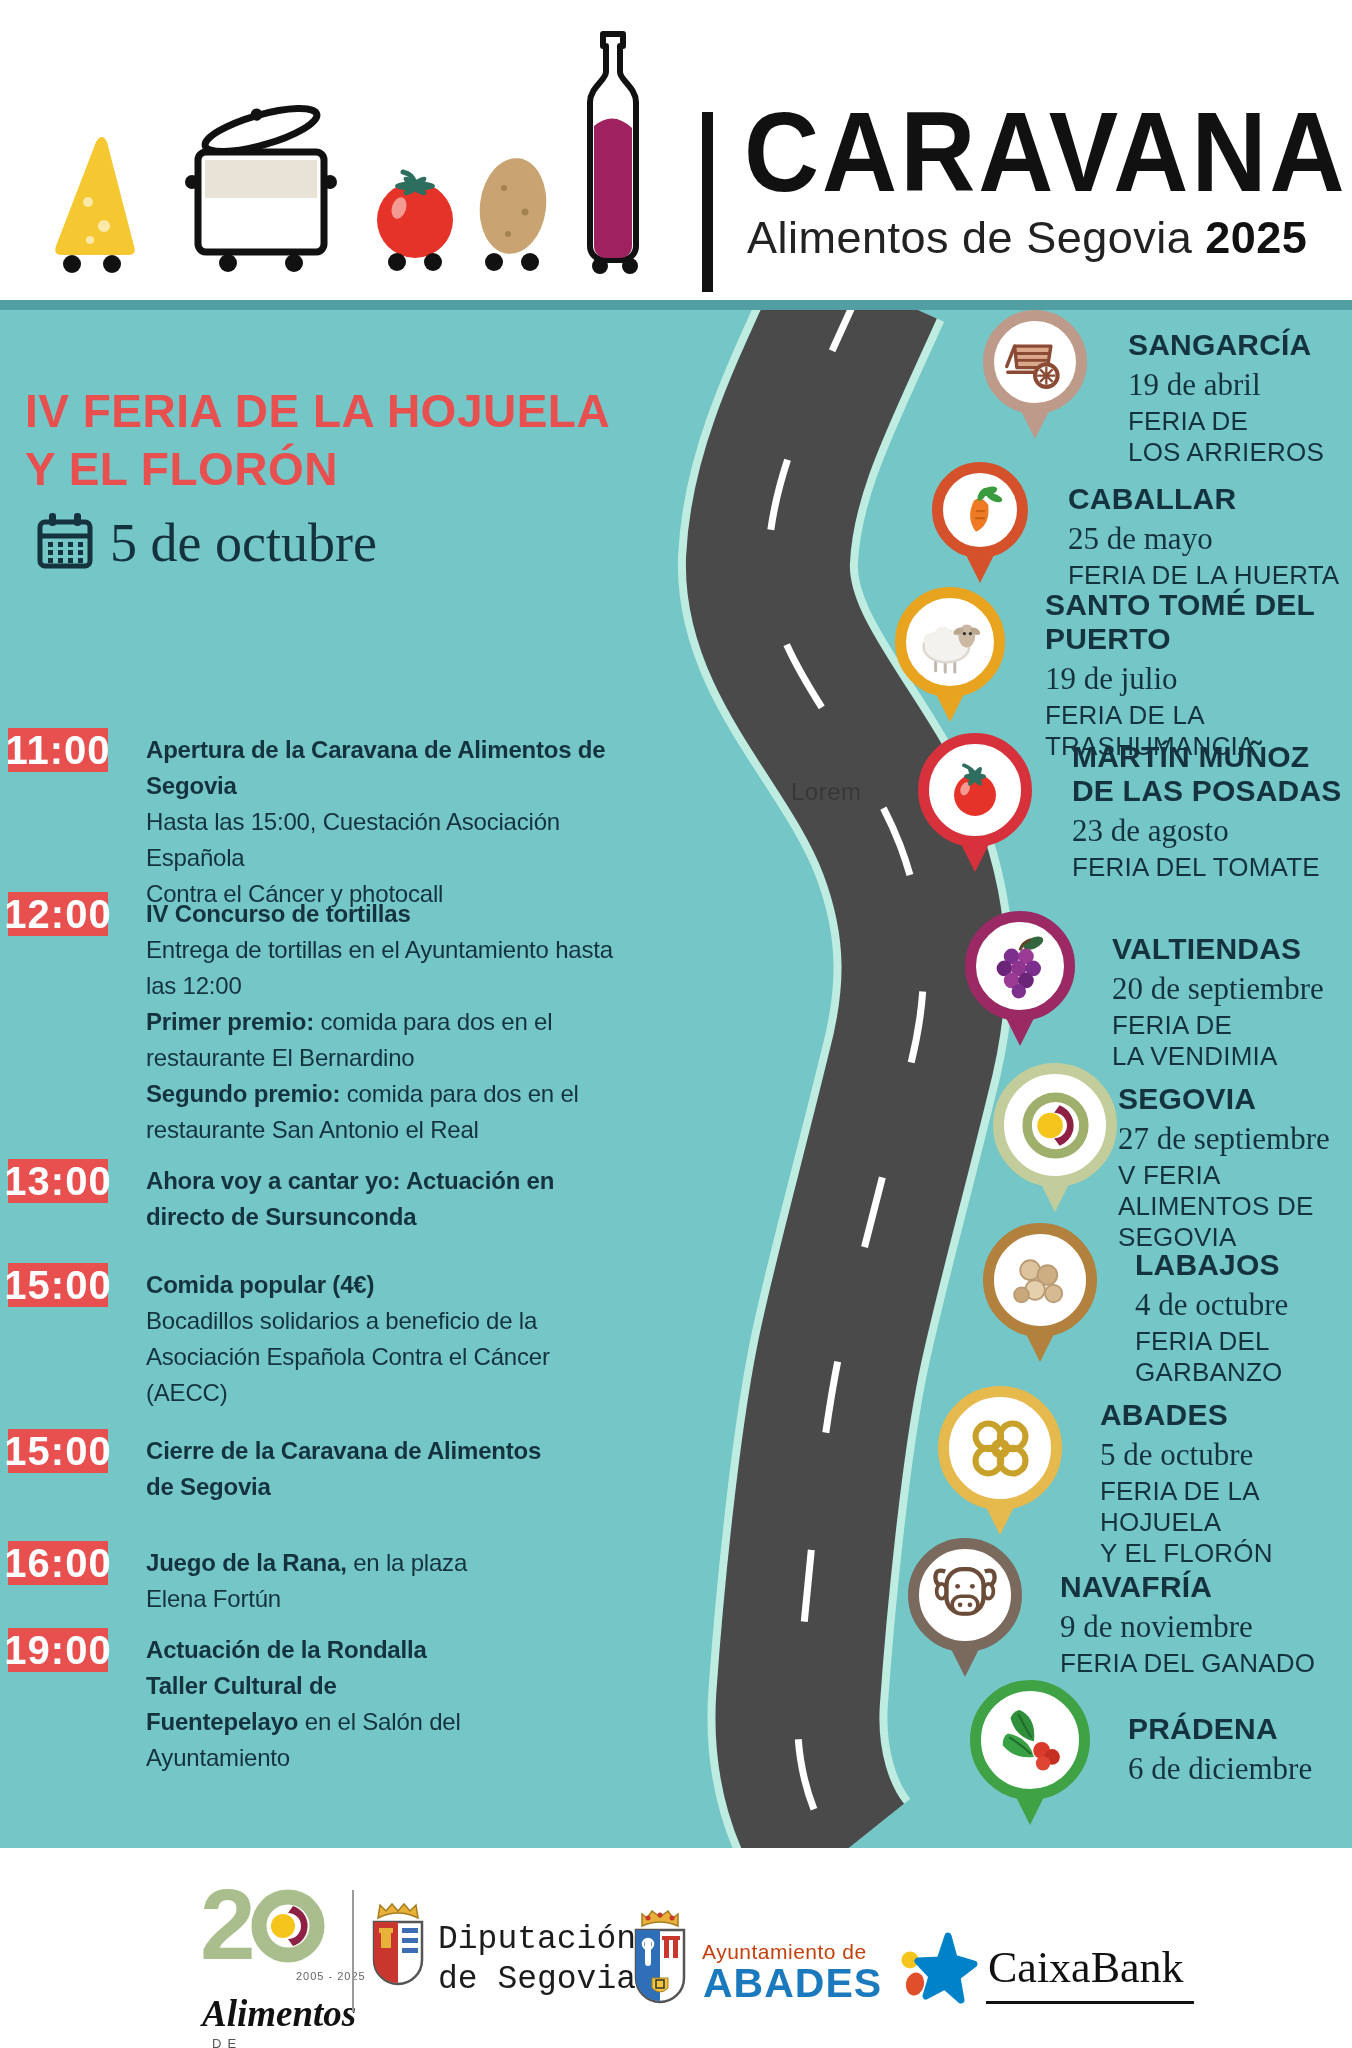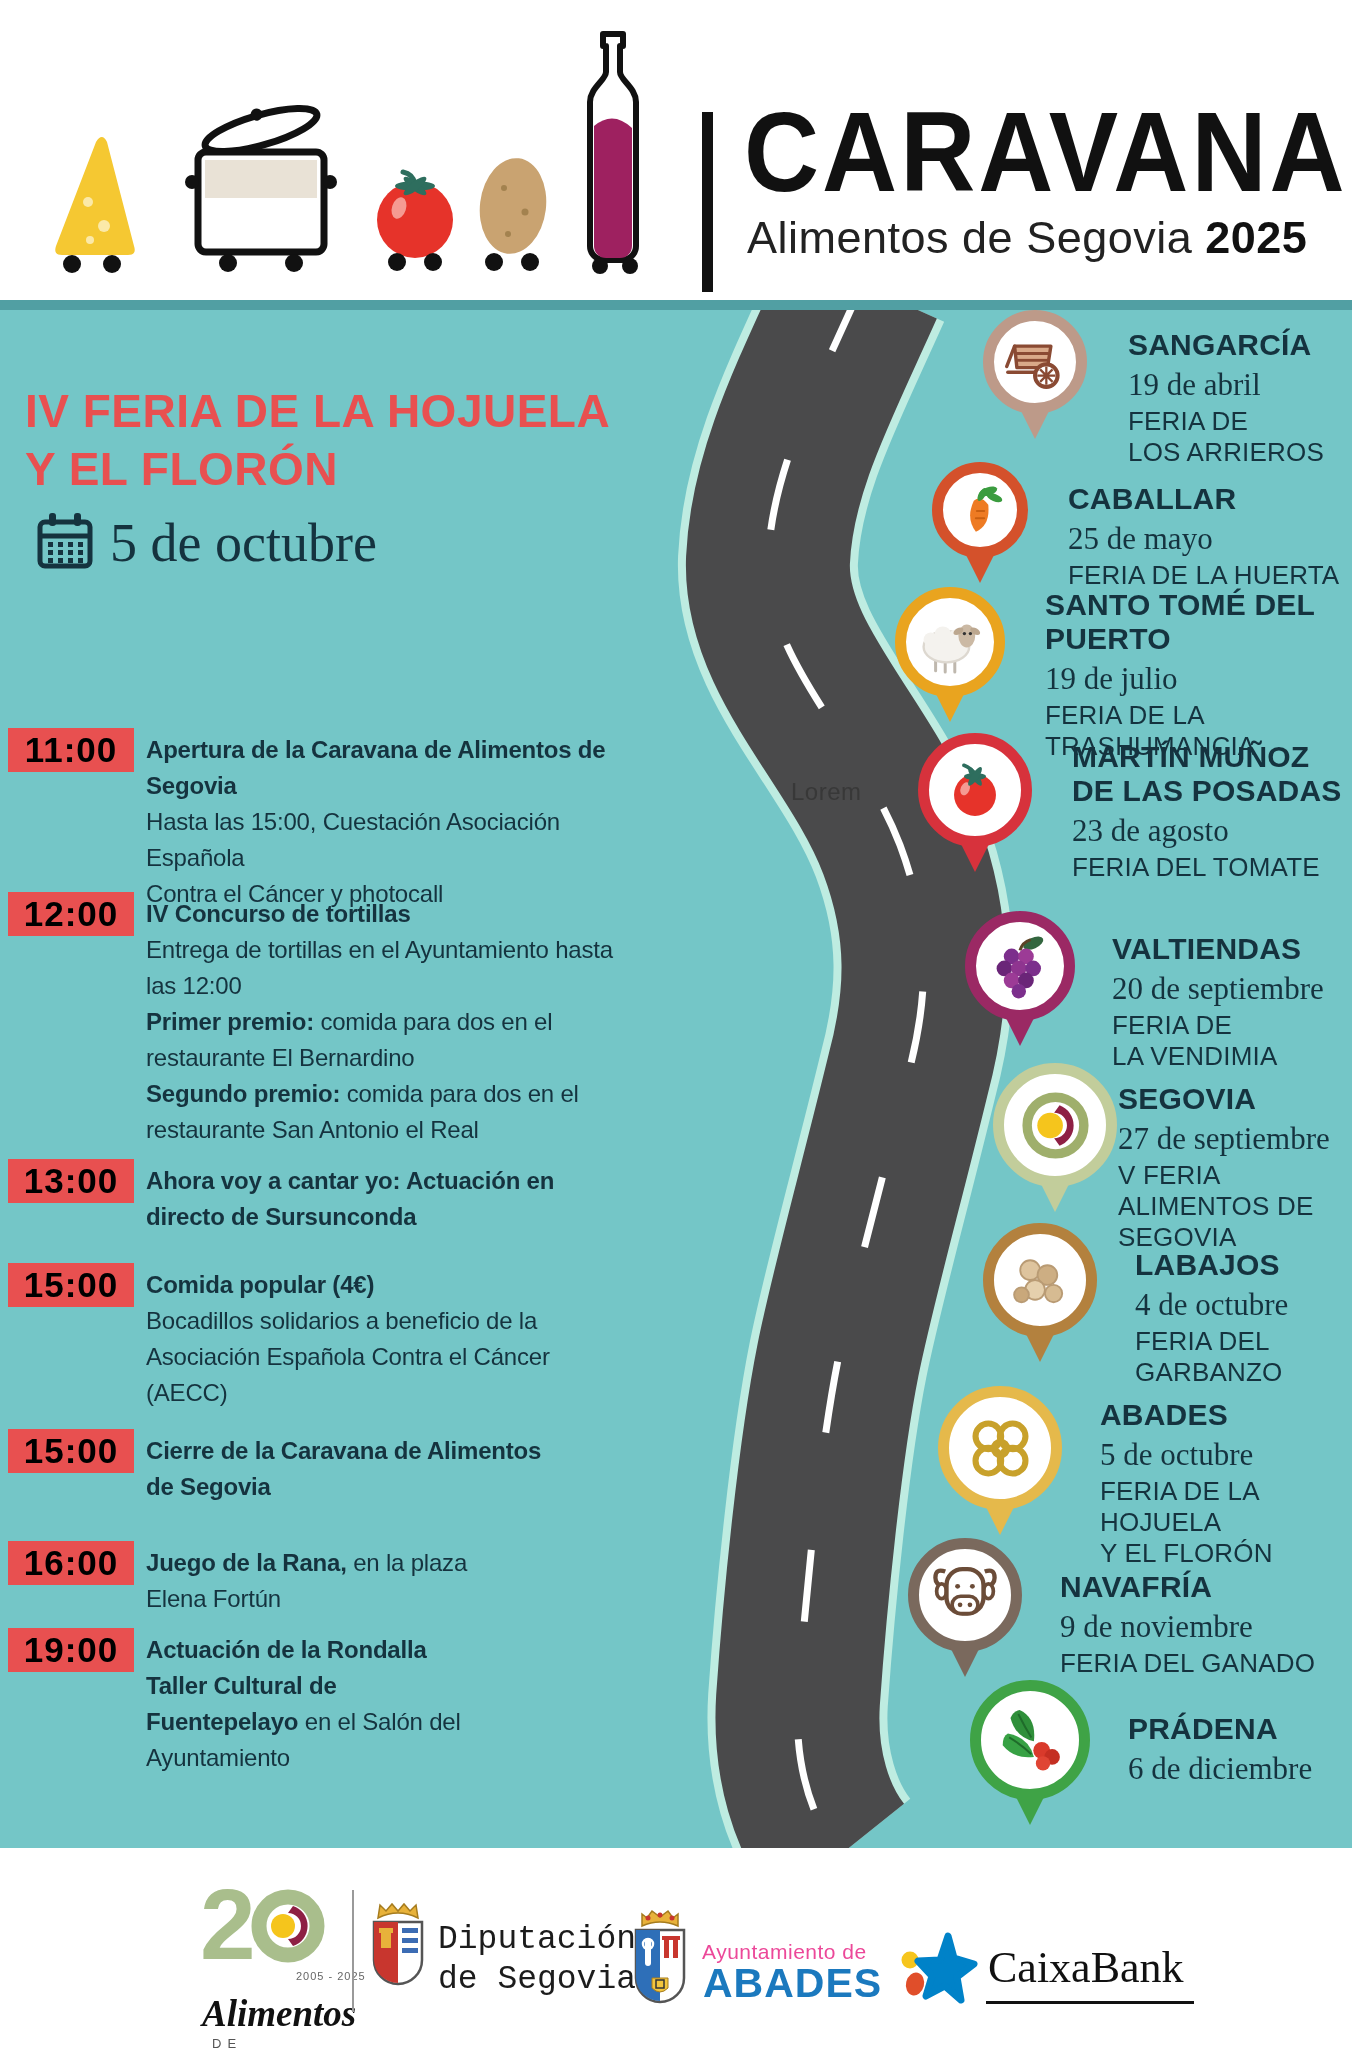--- a/index.html
+++ b/index.html
@@ -29,22 +29,22 @@
   .kicker{position:absolute;left:25px;top:33px;font-size:33px;font-weight:700;color:var(--navy);letter-spacing:.5px;}
   .event-title{position:absolute;left:25px;top:82px;font-size:46px;line-height:58px;font-weight:700;
     color:var(--red);white-space:pre-line;letter-spacing:.5px;}
   .date-row{position:absolute;left:36px;top:212px;display:flex;align-items:center;}
   .date-text{font-family:"Liberation Serif","DejaVu Serif",serif;font-size:54px;color:var(--navy);margin-left:16px;}
   .loc-row{position:absolute;left:40px;top:302px;display:flex;align-items:center;}
   .loc-text{font-size:30px;font-weight:500;color:var(--navy);margin-left:17px;letter-spacing:.5px;}
 
   
   .sched-row{position:absolute;left:0;width:660px;}
-  .time-badge{position:absolute;left:8px;top:-4px;width:126px;height:44px;background:var(--red);
-    color:#000000;font-weight:700;font-size:35px;display:flex;align-items:center;justify-content:center;letter-spacing:1px;}
+  .time-badge{position:absolute;left:8px;top:-4px;width:100px;height:44px;background:var(--red);
+    color:#ffffff;font-weight:700;font-size:40px;display:flex;align-items:center;justify-content:center;letter-spacing:1px;}
   .entry-text{position:absolute;left:146px;top:0;width:505px;font-size:24px;line-height:36px;color:var(--navy);
     white-space:pre-wrap;letter-spacing:-0.2px;}
   .entry-text b{font-weight:700;}
 
   
   .pin{position:absolute;display:flex;flex-direction:column;align-items:center;z-index:3;}
   .pin-circle{border-radius:50%;background:#fff;display:flex;align-items:center;justify-content:center;}
   .pin-tail{width:0;height:0;border-left:15px solid transparent;border-right:15px solid transparent;margin-top:-5px;}
   .stop-text{position:absolute;z-index:4;color:var(--navy);}
   .stop-name{font-size:30px;font-weight:700;line-height:34px;white-space:pre-line;letter-spacing:.2px;}
@@ -55,21 +55,21 @@
   .footer{position:absolute;left:0;top:1848px;width:1352px;height:200px;background:#fff;}
   .f-20{position:absolute;left:200px;top:36px;width:150px;}
   .f-20-row{display:flex;align-items:flex-start;}
   .f-20-num{font-weight:700;font-size:100px;line-height:80px;color:#A9BE8C;letter-spacing:-4px;}
   .f-20-years{position:absolute;left:96px;top:86px;font-size:11px;color:#666;letter-spacing:1px;white-space:nowrap;}
   .f-20-script{position:absolute;left:2px;top:108px;font-family:"Liberation Serif",serif;font-style:italic;
     font-weight:700;font-size:37px;color:#111;}
   .f-20-sub{position:absolute;left:12px;top:152px;font-size:13px;letter-spacing:6px;color:#555;}
   .f-divider{position:absolute;left:352px;top:42px;width:2px;height:122px;background:#9a9a9a;}
   .f-dip-text{position:absolute;left:438px;top:72px;font-size:33px;line-height:40px;color:#1c1c1c;font-family:Liberation Mono, monospace;}
-  .f-aba-l1{position:absolute;left:702px;top:92px;font-size:21px;color:#ec4899;letter-spacing:.5px;}
+  .f-aba-l1{position:absolute;left:702px;top:92px;font-size:21px;color:#c2410c;letter-spacing:.5px;}
   .f-aba-l2{position:absolute;left:703px;top:112px;font-size:41px;font-weight:700;color:#1B79BE;letter-spacing:1px;}
   .f-caixa-text{position:absolute;left:986px;top:94px;font-family:"Liberation Serif",serif;font-size:44px;color:#111;
     border-bottom:3px solid #111;padding:0 10px 8px 2px;}
 </style>
 </head>
 <body>
 
 <div class="poster">
 
   <div class="header">

